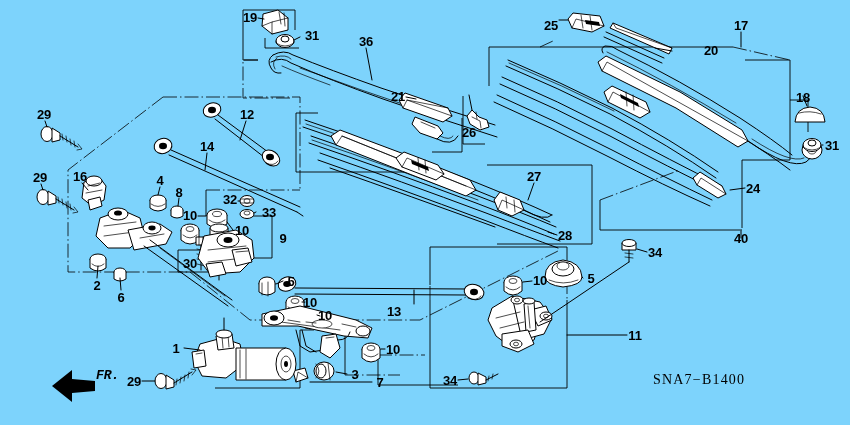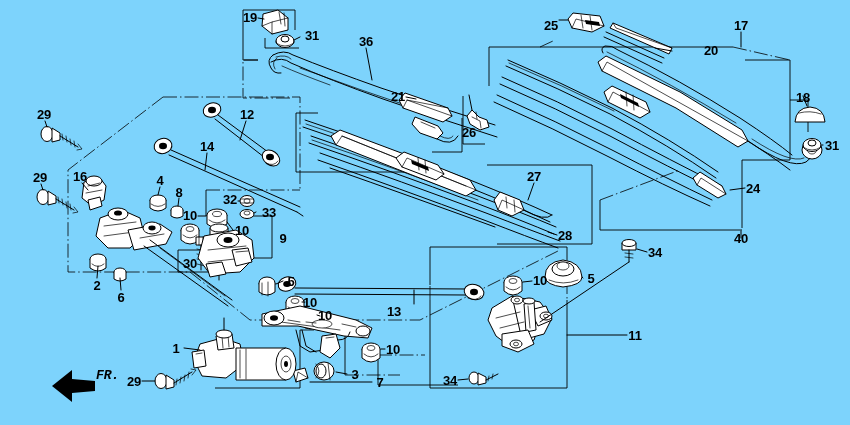--- a/index.html
+++ b/index.html
@@ -604,14 +604,15 @@
       <div class="callout" style="left: 635px; top: 335px;">11</div>
       <div class="callout" style="left: 450px; top: 380px;">34</div>
       <div class="callout" style="left: 176px; top: 348px;">1</div>
       <div class="callout" style="left: 134px; top: 381px;">29</div>
       <div class="callout" style="left: 355px; top: 374px;">3</div>
       <div class="callout" style="left: 380px; top: 382px;">7</div>
     </div>
 
   <div class="fr-label" style="left:96px; top:368px;">FR.</div>
 
+  <div class="drawing-no" style="left:653px; top:372px;">SNA7−B1400</div>
 
 </div>
 
 </body></html>

